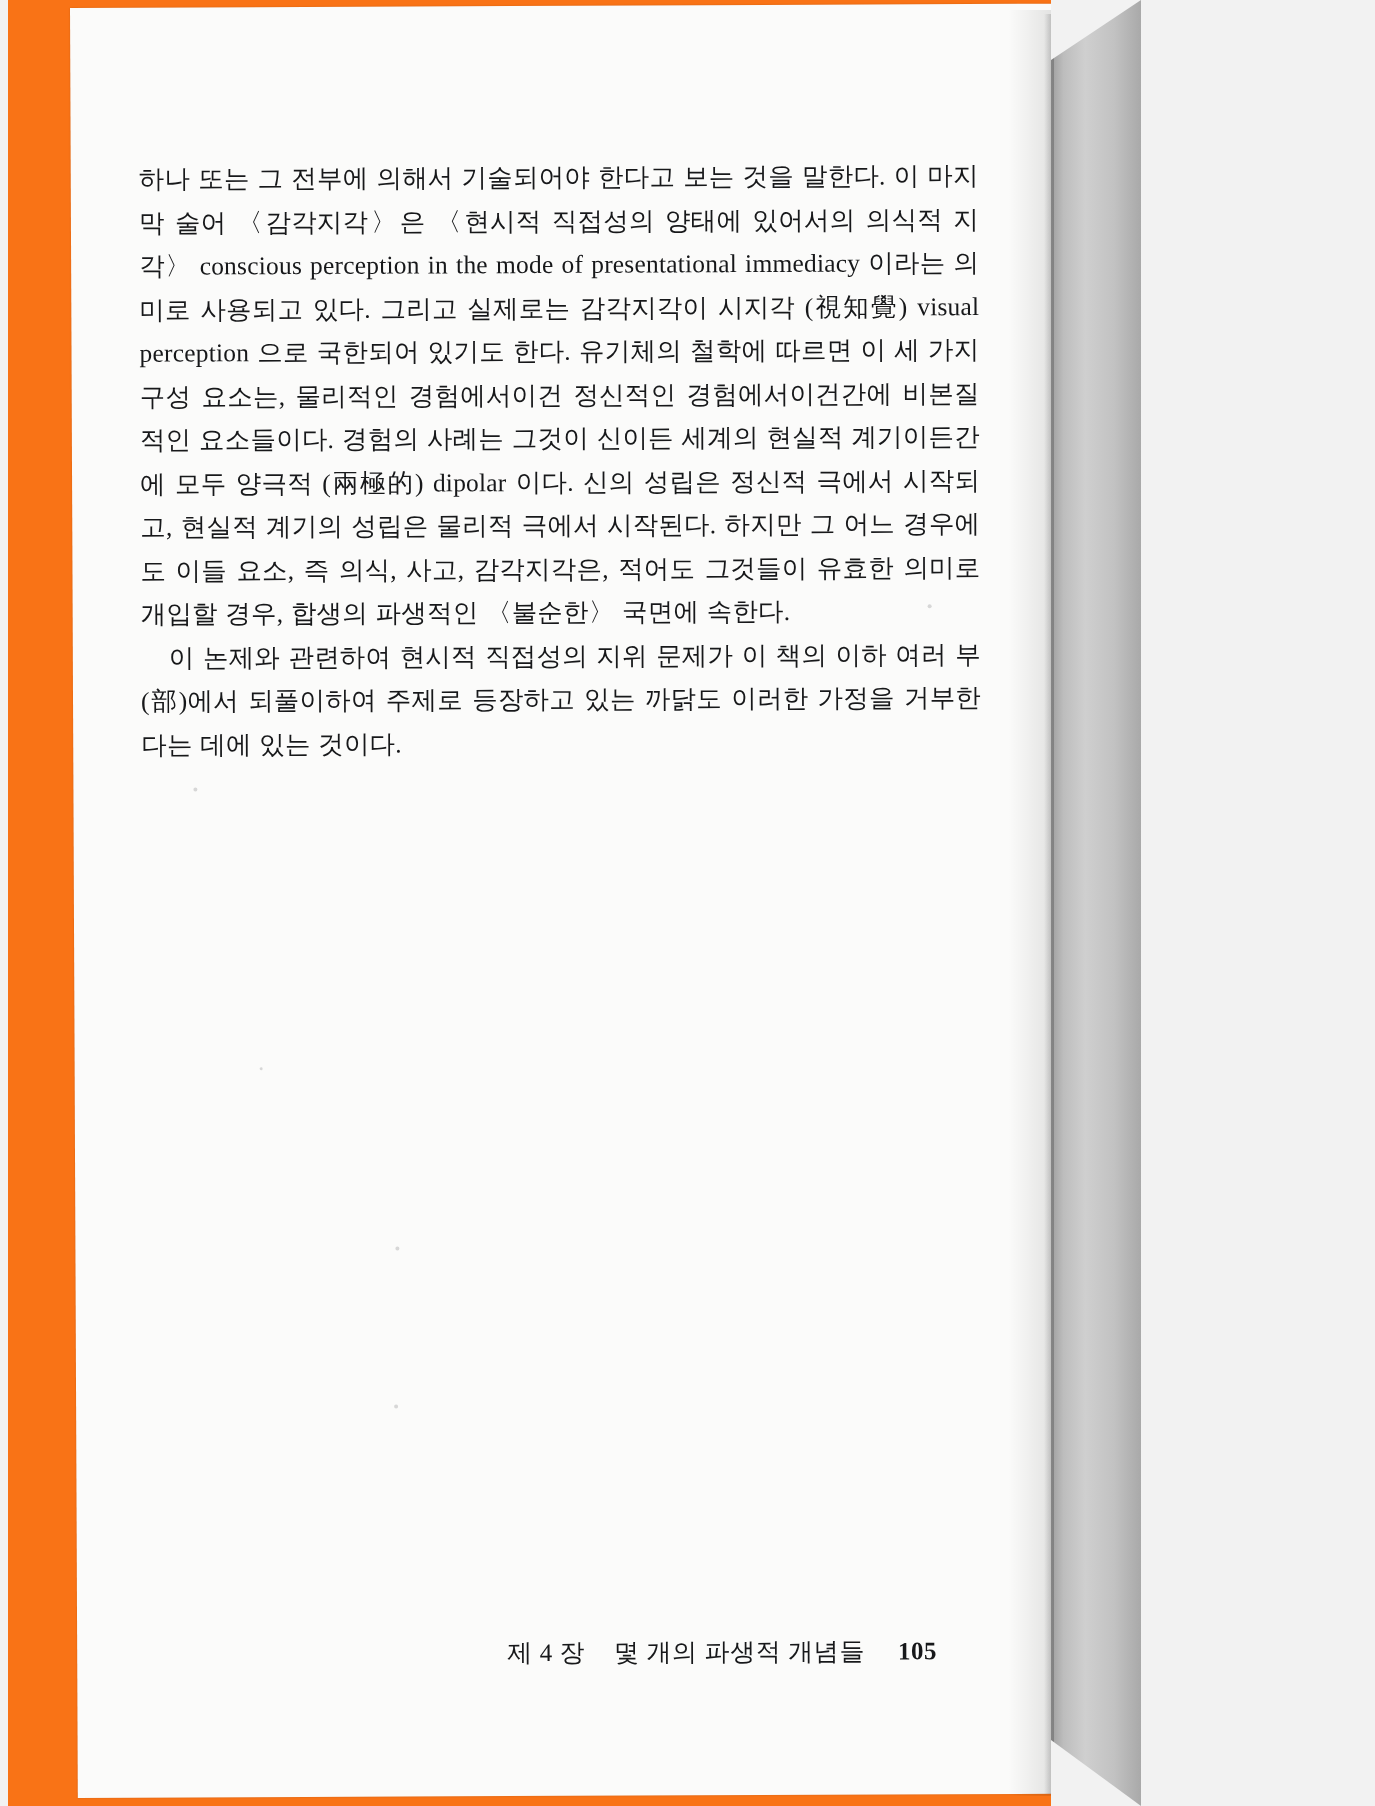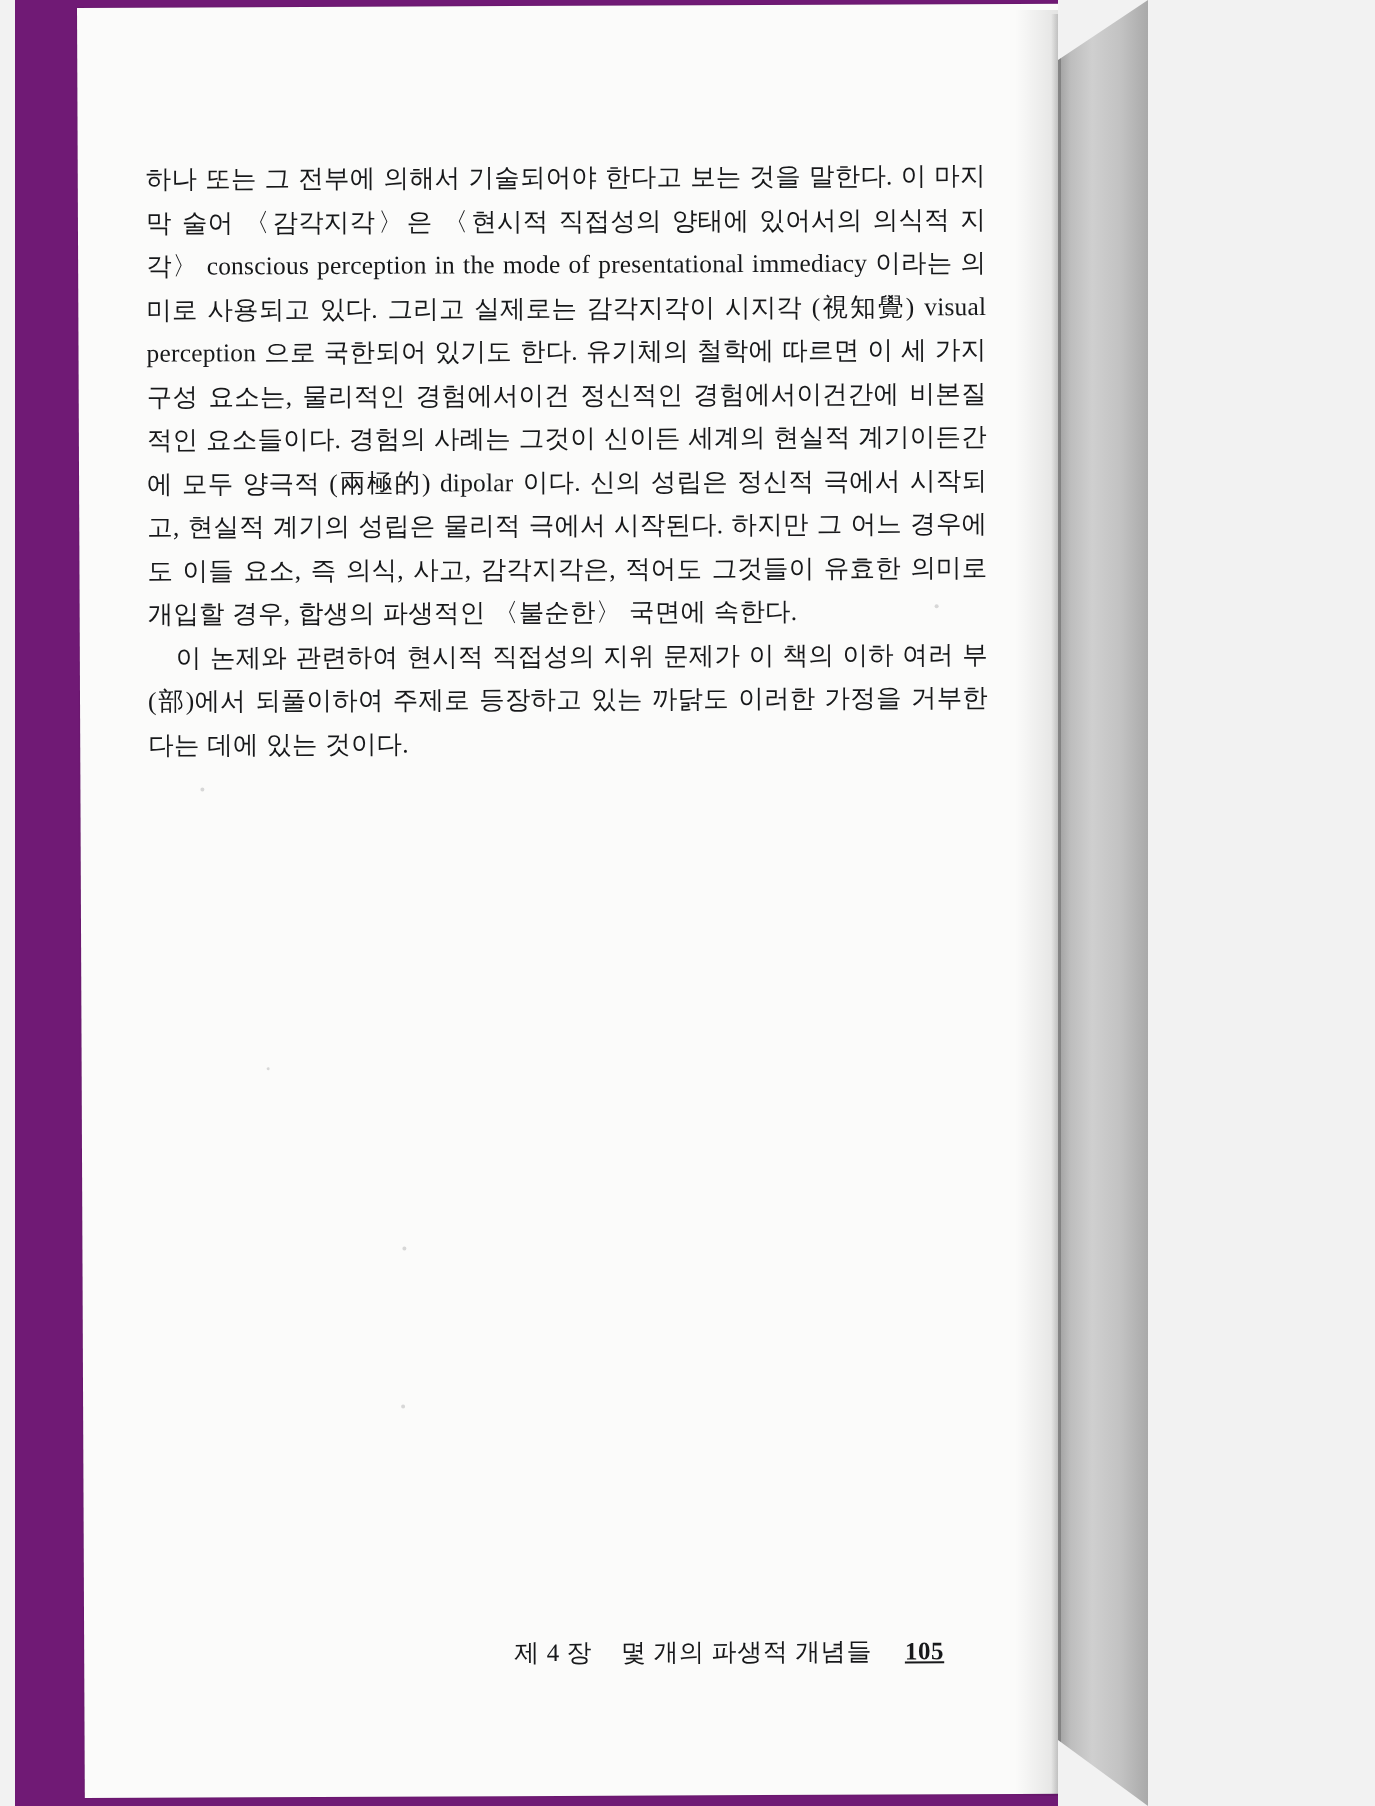--- a/index.html
+++ b/index.html
@@ -10,25 +10,25 @@
   body {
     width: 1375px;
     height: 1806px;
     overflow: hidden;
     font-family: "Liberation Serif", serif;
   }
 
   
   .scan {
     position: absolute;
-    left: 15px;
+    left: 8px;
     top: 0;
     width: 1144px;
     height: 1806px;
-    background: #701a75;
+    background: #f97316;
   }
 
   
   .sheet {
     position: absolute;
     left: 62px;
     top: 8px;
     width: 985px;
     height: 1790px;
     background: #fbfbfa;
@@ -125,21 +125,21 @@
     left: 430px;
     top: 1630px;
     width: 520px;
     color: #17181a;
     font-size: 25px;
     letter-spacing: 0.6px;
     white-space: nowrap;
   }
   .footer .chap { margin-right: 22px; }
   .footer .title { margin-right: 26px; }
-  .footer .pageno { font-weight: bold; text-decoration: underline; }
+  .footer .pageno { font-weight: bold; }
 
   
   .speck {
     position: absolute;
     background: #b9b9b9;
     border-radius: 50%;
     opacity: .55;
   }
 </style>
 </head>

